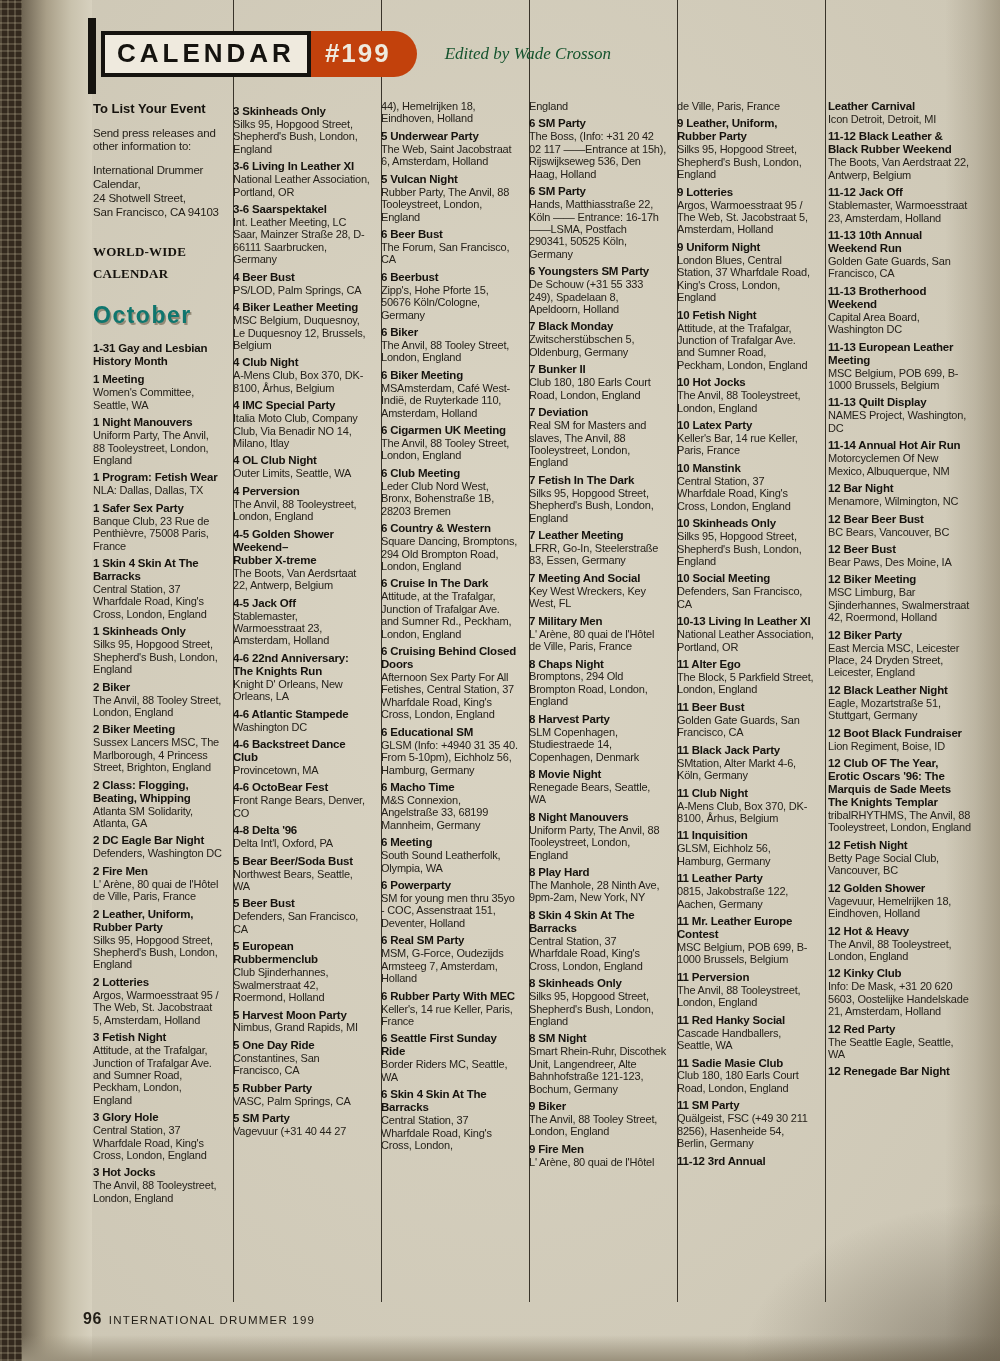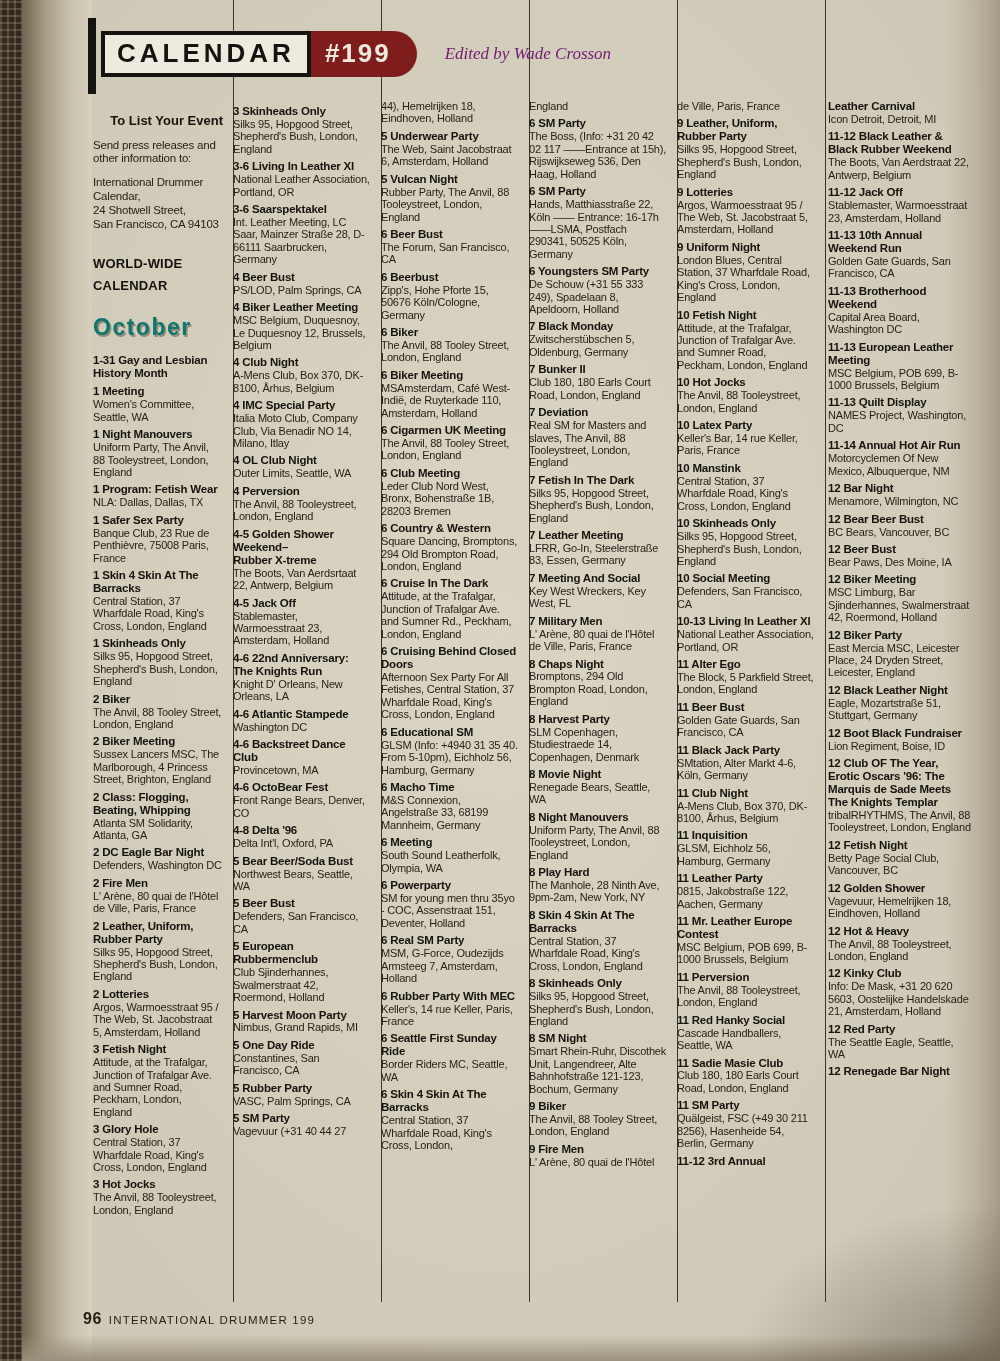--- a/index.html
+++ b/index.html
@@ -28,42 +28,42 @@
 
   
   .rule{position:absolute;top:0;width:1px;height:1302px;background:#39342a;z-index:4;}
   .rule.r1{left:233px}.rule.r2{left:381px}.rule.r3{left:529px}.rule.r4{left:677px}.rule.r5{left:825px}
 
   
   .masthead{position:absolute;left:88px;top:26px;height:56px;z-index:6;display:flex;align-items:center;}
   .bracket{width:8px;height:76px;background:#15130f;margin-right:5px;align-self:flex-start;margin-top:-8px;}
   .mast-box{background:#efeade;border:4px solid #15130f;padding:3px 12px 4px 12px;}
   .mast-title{font-weight:bold;font-size:26px;letter-spacing:4px;color:#15130f;}
-  .mast-pill{background:#7f1d1d;color:#efeade;padding:7px 26px 8px 14px;border-radius:0 26px 26px 0;margin-left:0;}
+  .mast-pill{background:#c2410c;color:#efeade;padding:7px 26px 8px 14px;border-radius:0 26px 26px 0;margin-left:0;}
   .mast-pill span{font-weight:bold;font-size:26px;letter-spacing:2px;}
   .mast-edited{font-family:"Liberation Serif","DejaVu Serif",serif;font-style:italic;font-size:17px;
-    margin-left:28px;color:#701a75;}
+    margin-left:28px;color:#14532d;}
 
   
   .cols{position:absolute;left:93px;top:100px;width:882px;height:1212px;z-index:5;
     display:flex;}
   .col{overflow:hidden;box-sizing:border-box;padding:0 10px 0 0;}
   .col-0{width:140px;}
   .col-1,.col-2,.col-3,.col-4{width:148px;}
   .col-5{width:150px;padding-left:3px;padding-right:4px;}
 
   .entry{margin-top:5px;}
   .e-h{font-weight:bold;font-size:11.5px;line-height:1.13;letter-spacing:-0.2px;white-space:pre-line;color:#16130e;}
   .e-b{font-size:11px;line-height:1.13;letter-spacing:-0.2px;white-space:pre-line;color:#26221b;}
 
-  .t-intro-title{margin-top:14px;text-align:right;}
+  .t-intro-title{margin-top:2px;}
   .t-intro-title .e-h{font-size:13px;letter-spacing:0;}
   .t-para{margin-top:10px;}
   .t-para .e-b{font-size:11.5px;line-height:1.2;}
-  .t-section{margin-top:22px;}
+  .t-section{margin-top:22px;font-family:Liberation Serif, serif;}
   .t-section .e-h{font-size:13px;line-height:1.65;letter-spacing:.2px;}
   .t-month{margin:18px 0 14px 0;}
   .t-month .e-h{font-size:23px;letter-spacing:1.5px;color:#0f766e;
     text-shadow:1.5px 1.5px 0 #938b77;}
   .t-cont{margin-top:0;}
 
   
   .footer{position:absolute;left:83px;top:1310px;z-index:5;display:flex;align-items:baseline;color:#221e17;}
   .pageno{font-weight:bold;font-size:16px;letter-spacing:.5px;margin-right:7px;}
   .mag{font-size:11.5px;letter-spacing:1.2px;}

